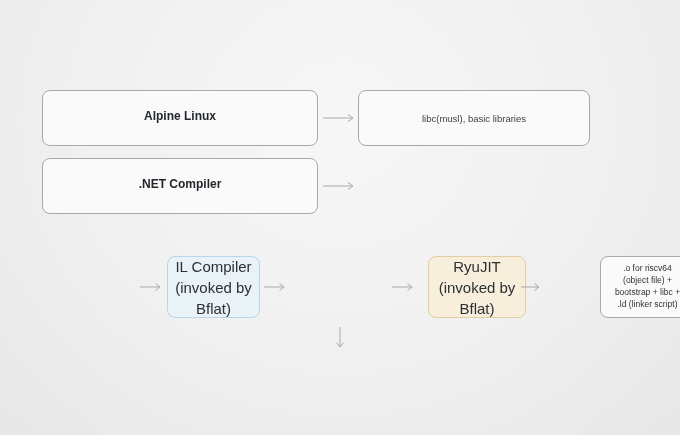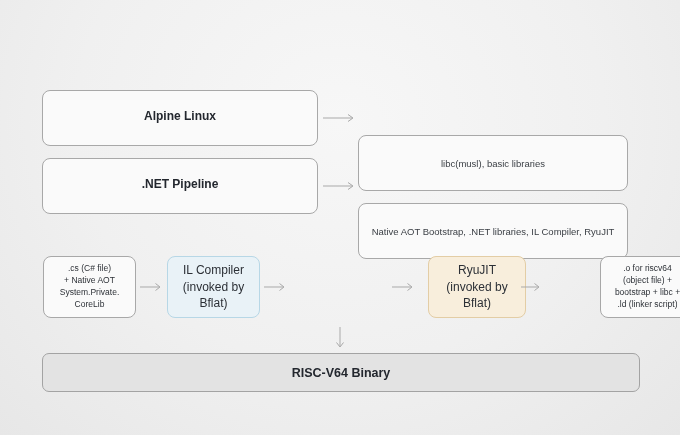--- a/index.html
+++ b/index.html
@@ -26,36 +26,36 @@
     border: 1px solid #a8a8a8;
     border-radius: 8px;
     box-sizing: border-box;
     display: flex;
     flex-direction: column;
     align-items: center;
     justify-content: center;
     text-align: center;
   }
   .row-src { left: 42px; width: 276px; height: 56px; }
-  .row-res { left: 358px; width: 270px; height: 56px; margin-top: 45px; }
+  .row-res { left: 358px; width: 232px; height: 56px; }
   .row1 { top: 90px; }
   .row2 { top: 158px; }
   .box-title { font-size: 12px; font-weight: bold; color: #23272e; margin-bottom: 5px; }
   .box-sub { font-size: 9px; color: #3c4046; }
   .res-text { font-size: 9.5px; color: #3c4046; padding: 0 8px; }
 
   .pl-box {
     top: 256px; height: 62px;
     font-size: 8.5px;
     color: #2c3036;
     line-height: 1.4;
     white-space: pre-line;
     padding: 4px 2px;
   }
-  .pl-strong { font-size: 12px; }
+  .pl-strong { font-size: 15px; }
   .p1 { left: 43px;  width: 93px; }
   .p2 { left: 167px; width: 93px; }
   .p3 { left: 293px; width: 95px; font-size: 9.5px; }
   .p4 { left: 420px; width: 98px; margin-left: 8px; }
   .p5 { left: 574px; width: 95px; margin-left: 26px; }
   .variant-blue { background: #e9f2f7; border-color: #b7d7e6; }
   .variant-tan  { background: #f8eedc; border-color: #e3cda5; }
 
   .arrow { position: absolute; color: #a9a9a9; line-height: 0; }
   .arr-row1 { left: 322px; top: 113px; }
@@ -89,35 +89,28 @@
   <span class="arrow arr-row1" style="color: rgb(169, 169, 169);">
     <svg width="34" height="10" viewBox="0 0 34 10">
         <path d="M1 5 H30 M26 1.5 L31 5 L26 8.5" stroke="currentColor" stroke-width="1" fill="none"></path>
       </svg>
   </span>
   <div class="box row-res row1">
     <div class="res-text">libc(musl), basic libraries</div>
   </div>
 
   <div class="box row-src row2">
-    <div class="box-title">.NET Pipeline</div>
+    <div class="box-title">.NET Compiler</div>
   </div>
   <span class="arrow arr-row2" style="color: rgb(169, 169, 169);">
     <svg width="34" height="10" viewBox="0 0 34 10">
         <path d="M1 5 H30 M26 1.5 L31 5 L26 8.5" stroke="currentColor" stroke-width="1" fill="none"></path>
       </svg>
   </span>
-  <div class="box row-res row2">
-    <div class="res-text">Native AOT Bootstrap, .NET libraries, IL Compiler, RyuJIT</div>
-  </div>
 
-  <div class="box pl-box p1">.cs (C# file)
-+ Native AOT
-System.Private.
-CoreLib</div>
   <span class="arrow arr-g1" style="color: rgb(169, 169, 169);">
     <svg width="24" height="10" viewBox="0 0 24 10">
         <path d="M1 5 H20 M16.5 1.5 L21 5 L16.5 8.5" stroke="currentColor" stroke-width="1" fill="none"></path>
       </svg>
   </span>
 
   <div class="box pl-box pl-strong p2 variant-blue" style="background: rgb(233, 242, 247); border-color: rgb(183, 215, 230);">IL Compiler
 (invoked by Bflat)</div>
   <span class="arrow arr-g2" style="color: rgb(169, 169, 169);">
     <svg width="24" height="10" viewBox="0 0 24 10">
@@ -143,15 +136,14 @@
 (object file) +
 bootstrap + libc +
 .ld (linker script)</div>
 
   <span class="arrow arr-down" style="color: rgb(169, 169, 169);">
     <svg width="10" height="24" viewBox="0 0 10 24">
         <path d="M5 1 V20 M1.5 16.5 L5 21 L8.5 16.5" stroke="currentColor" stroke-width="1" fill="none"></path>
       </svg>
   </span>
 
-  <div class="output-bar">RISC-V64 Binary</div>
 
 </div>
 
 </body></html>

